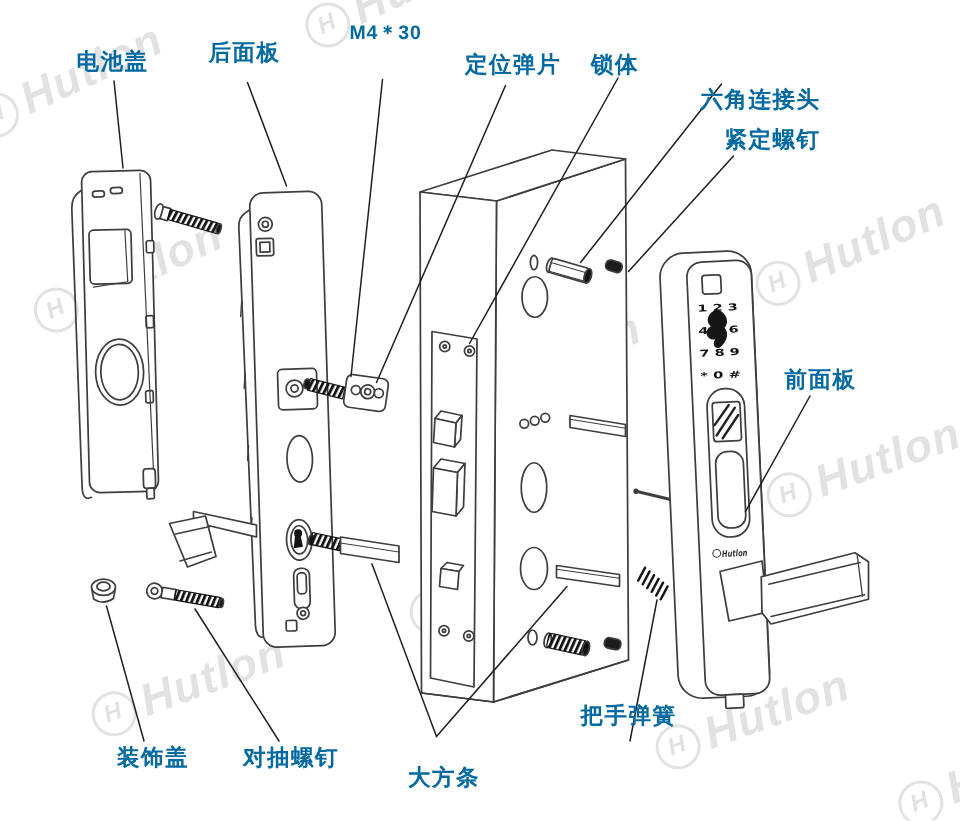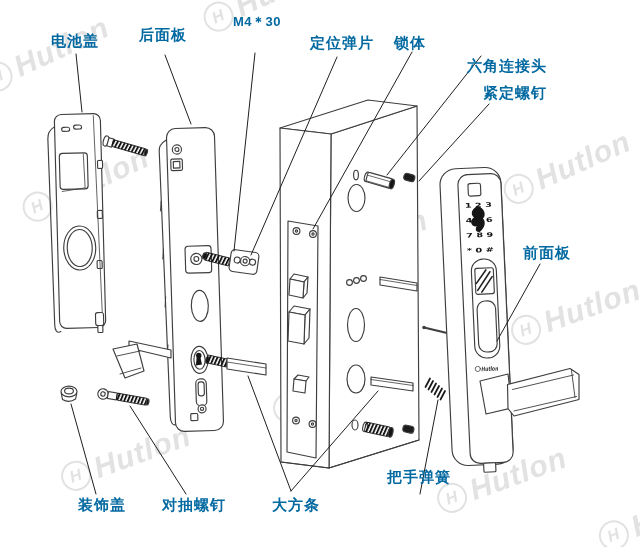--- a/index.html
+++ b/index.html
@@ -279,15 +279,15 @@
   <div class="lbl" style="left:51px;top:32px;text-align:center;">电池盖</div>
   <div class="lbl" style="left:139px;top:26px;">后面板</div>
   <div class="lbl spec" style="left:233px;top:13px;">M4＊30</div>
   <div class="lbl" style="left:310px;top:34px;">定位弹片</div>
   <div class="lbl" style="left:394px;top:34px;text-align:center;">锁体</div>
   <div class="lbl" style="left:467px;top:34px;margin-top:23px;">六角连接头</div>
   <div class="lbl" style="left:483px;top:84px;">紧定螺钉</div>
   <div class="lbl" style="left:523px;top:244px;">前面板</div>
   <div class="lbl" style="left:78px;top:496px;">装饰盖</div>
   <div class="lbl" style="left:162px;top:496px;">对抽螺钉</div>
-  <div class="lbl" style="left:272px;top:496px;">大方条</div>
+  <div class="lbl" style="left:272px;top:509px;">大方条</div>
   <div class="lbl" style="left:387px;top:468px;">把手弹簧</div>
 </div>
 
 </body></html>

